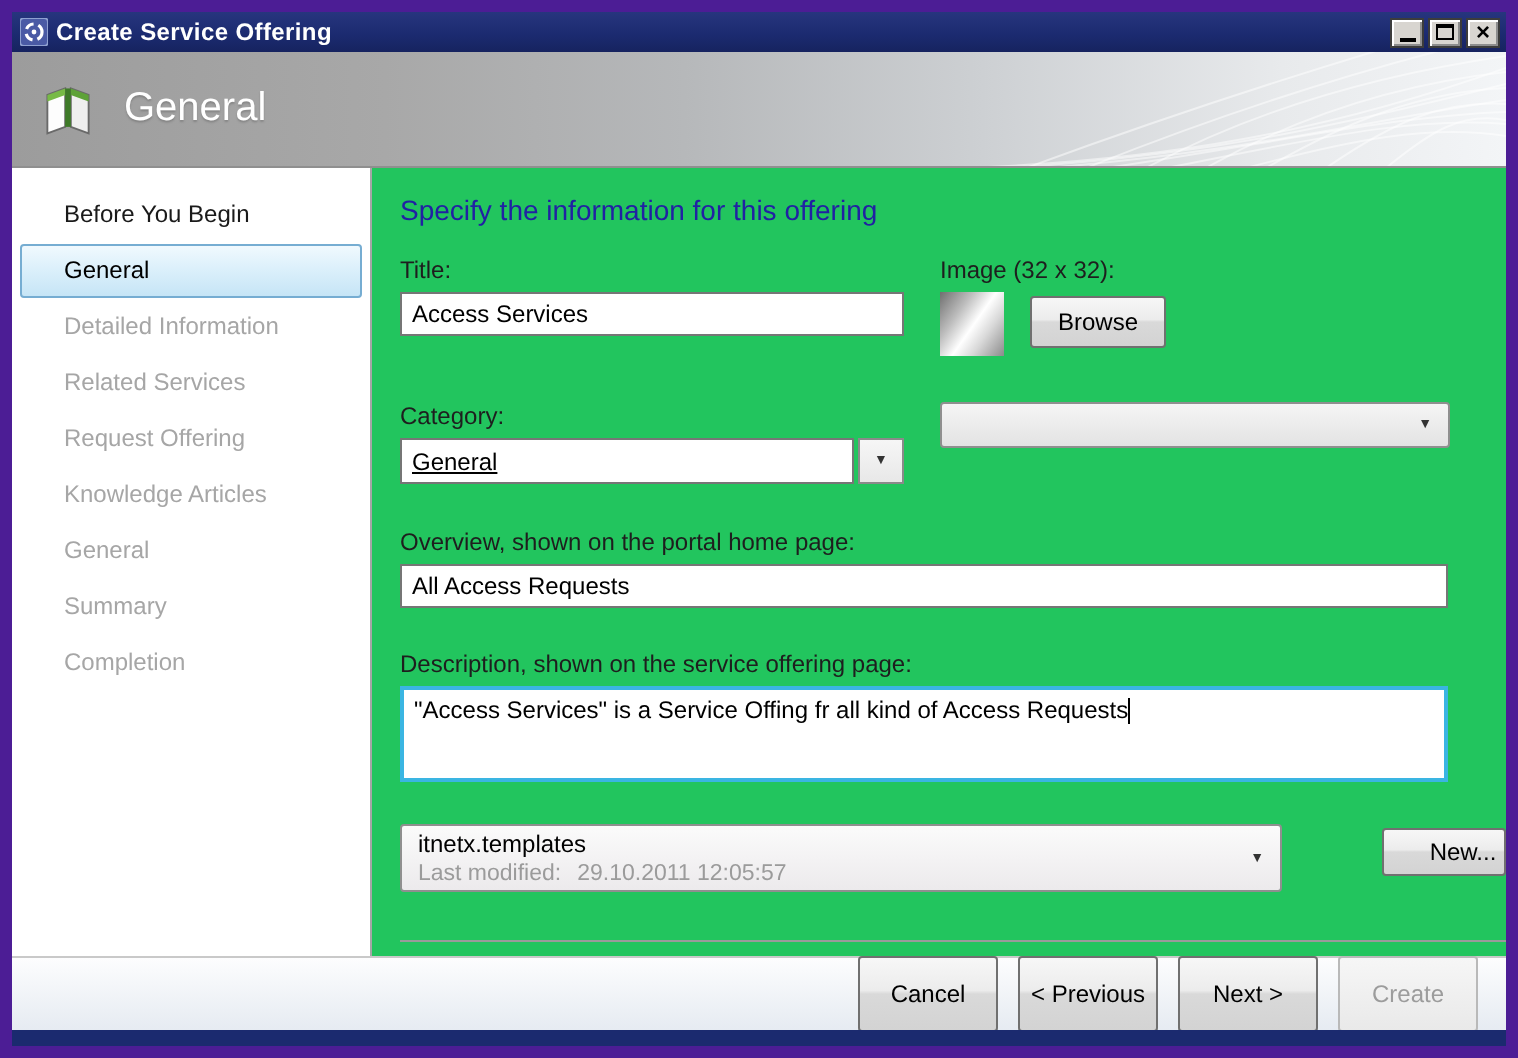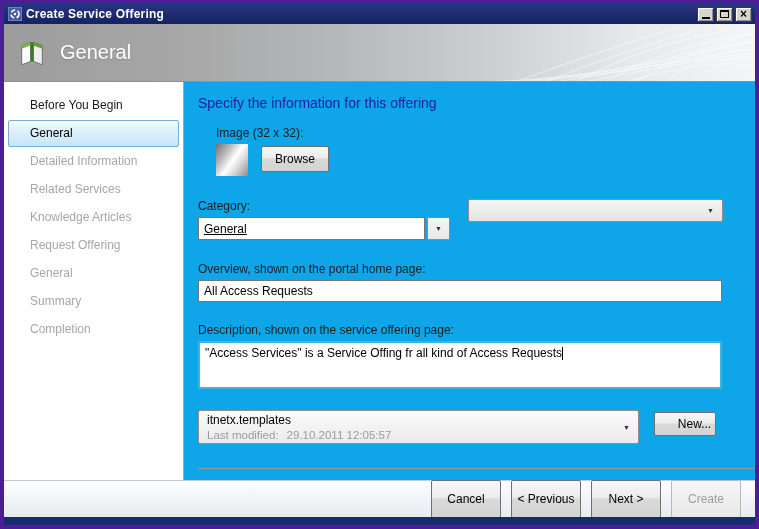--- a/index.html
+++ b/index.html
@@ -1,21 +1,21 @@
 <!DOCTYPE html>
 <html><head>
 <meta charset="utf-8">
 <style>
   * { margin:0; padding:0; box-sizing:border-box; }
   html,body { background:#c8c8c8; }
   body { font-family:"Liberation Sans","DejaVu Sans",sans-serif; }
 
   .window{
     width:759px; height:529px; position:relative;
-    border:4px solid #4c1d95; background:#f2f0f2;
+    border:6px solid #4c1d95; background:#f2f0f2;
     display:flex; flex-direction:column; overflow:hidden;
   }
 
   
   .titlebar{
     height:20px; flex:0 0 20px;
     background:linear-gradient(180deg,#27357e 0%,#1b2a6f 60%,#16235f 100%);
     display:flex; align-items:center; padding:0 3px 0 4px;
   }
   .win-icon{ width:14px; height:14px; margin-right:4px; display:inline-flex; }
@@ -57,21 +57,21 @@
   .nav-item{
     height:27px; line-height:25px; font-size:12px; padding-left:21px;
     color:#1a1a1a; margin:0 4px 1px 4px; border:1px solid transparent;
   }
   .nav-item.disabled{ color:#a6a6a6; }
   .nav-item.selected{
     background:linear-gradient(180deg,#f0f9fe 0%,#dcf0fb 45%,#c6e5f6 100%);
     border:1px solid #76add2; border-radius:2px; color:#000;
   }
 
-  .content{ flex:1; background:#0ea5e9; padding:13px 0 0 14px; position:relative; }
+  .content{ flex:1; background:#22c55e; padding:13px 0 0 14px; position:relative; }
   .heading{ color:#2121a3; font-size:14px; margin-bottom:15px; }
 
   .field-label{ font-size:12px; color:#1e1e1e; margin-bottom:4px; }
   .txt-input{
     height:22px; width:100%; border:1px solid #767676; background:#fff;
     font-family:inherit; font-size:12px; padding:0 5px; color:#000; display:block;
   }
 
   .row{ display:flex; }
   .col-left{ width:252px; flex:0 0 252px; }
@@ -112,21 +112,21 @@
   .combo-plain .val{ flex:1; }
 
   .block{ margin-bottom:21px; width:524px; }
 
   .desc-box{
     width:524px; height:48px; border:2px solid #3ab5e2; background:#fff;
     font-size:12px; padding:3px 5px; color:#000;
   }
   .caret{ display:inline-block; width:1px; height:13px; background:#000; vertical-align:text-bottom; }
 
-  .mp-row{ display:flex; align-items:flex-start; margin-bottom:24px; }
+  .mp-row{ display:flex; align-items:flex-start; margin-bottom:24px;justify-content:space-between; }
   .mp-combo{
     width:441px; height:34px; border:1px solid #8f8f8f; border-radius:2px;
     background:linear-gradient(180deg,#fbfbfb,#eceaec);
     display:flex; align-items:center; padding:0 8px; font-size:12px;
   }
   .mp-lines{ flex:1; }
   .mp-name{ color:#000; font-size:12px; line-height:15px; }
   .mp-modified{ color:#9b9b9b; font-size:11.5px; line-height:14px; }
   .mp-modified .mp-mod-label{ margin-right:8px; }
   .new-btn{ height:24px; width:62px; margin-left:15px; margin-top:2px;padding-left:19px; }
@@ -204,31 +204,35 @@
     <span class="header-title">General</span>
   </div>
 
   <div class="body">
 
     <div class="sidebar">
       <div class="nav-item">Before You Begin</div>
       <div class="nav-item selected">General</div>
       <div class="nav-item disabled">Detailed Information</div>
       <div class="nav-item disabled">Related Services</div>
+      <div class="nav-item disabled">Request Offering</div>
       <div class="nav-item disabled">Knowledge Articles</div>
-      <div class="nav-item disabled">Request Offering</div>
       <div class="nav-item disabled">General</div>
       <div class="nav-item disabled">Summary</div>
       <div class="nav-item disabled">Completion</div>
     </div>
 
     <div class="content">
       <div class="heading">Specify the information for this offering</div>
 
       <div class="row row1">
+        <div class="col-left">
+          <div class="field-label">Title:</div>
+          <input class="txt-input" type="text" value="Access Services" style="">
+        </div>
         <div class="col-right">
           <div class="field-label">Image (32 x 32):</div>
           <div class="image-line">
             <div class="image-preview"></div>
             <button class="btn browse-btn">Browse</button>
           </div>
         </div>
       </div>
 
       <div class="row row2">

